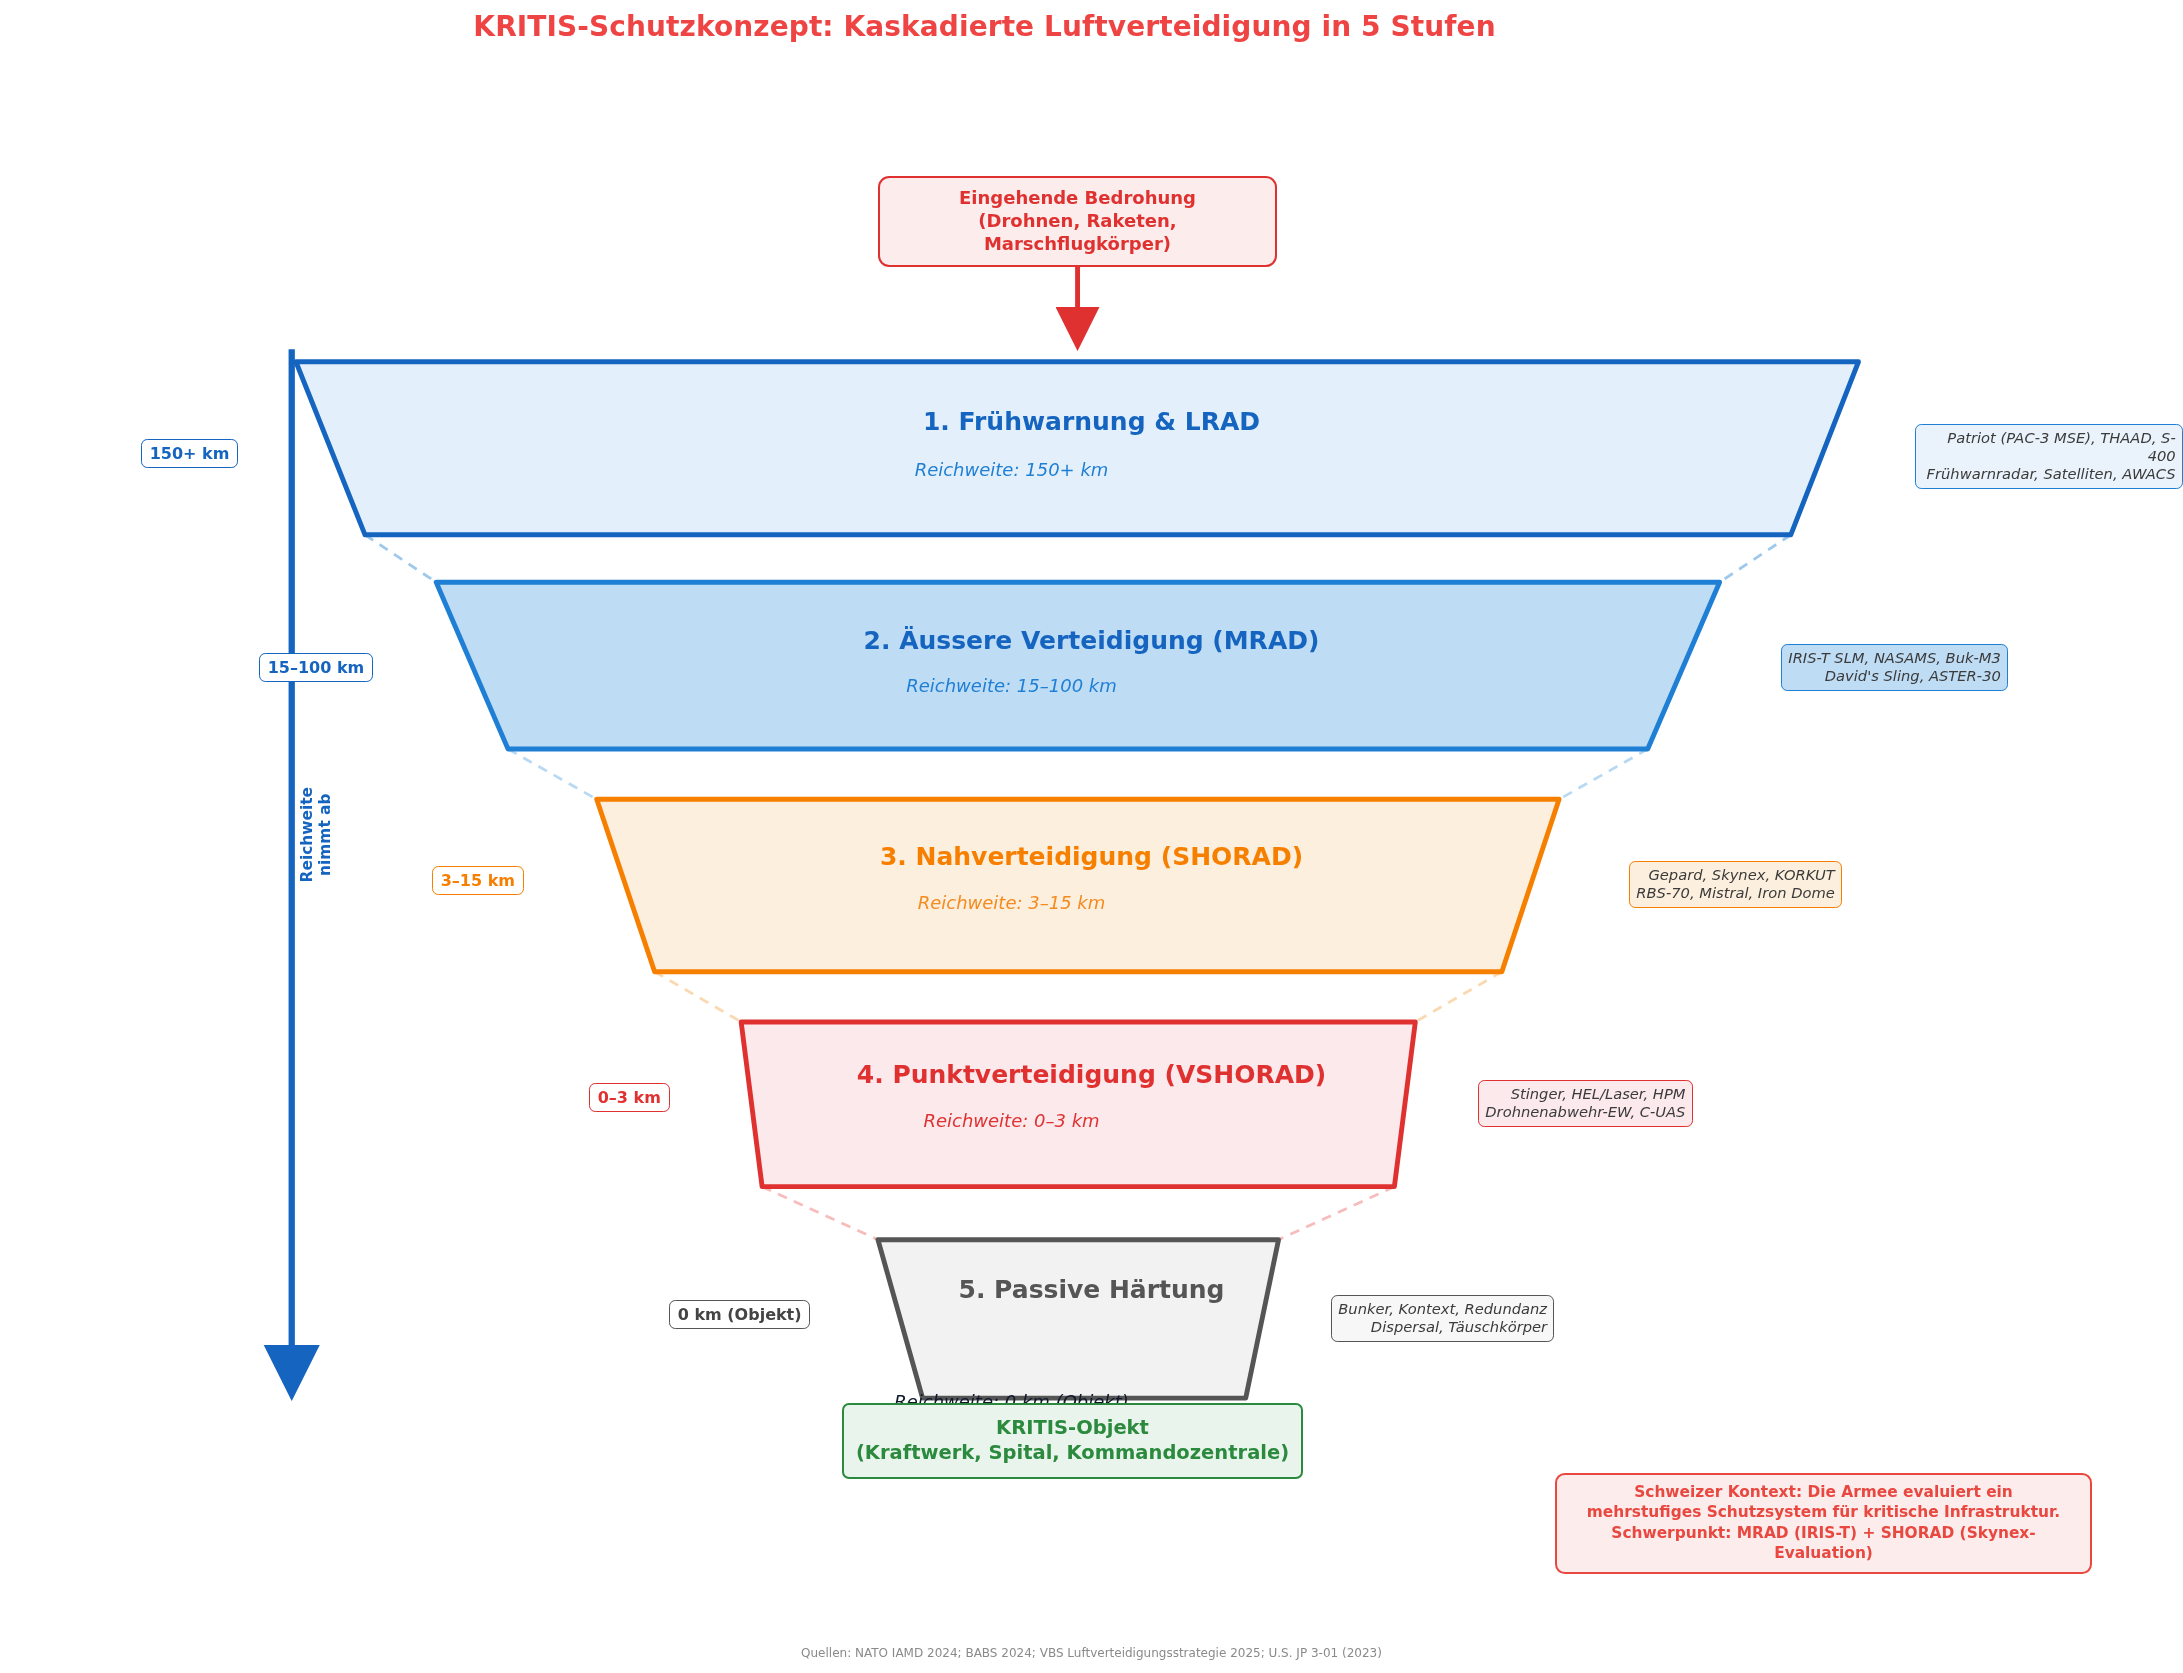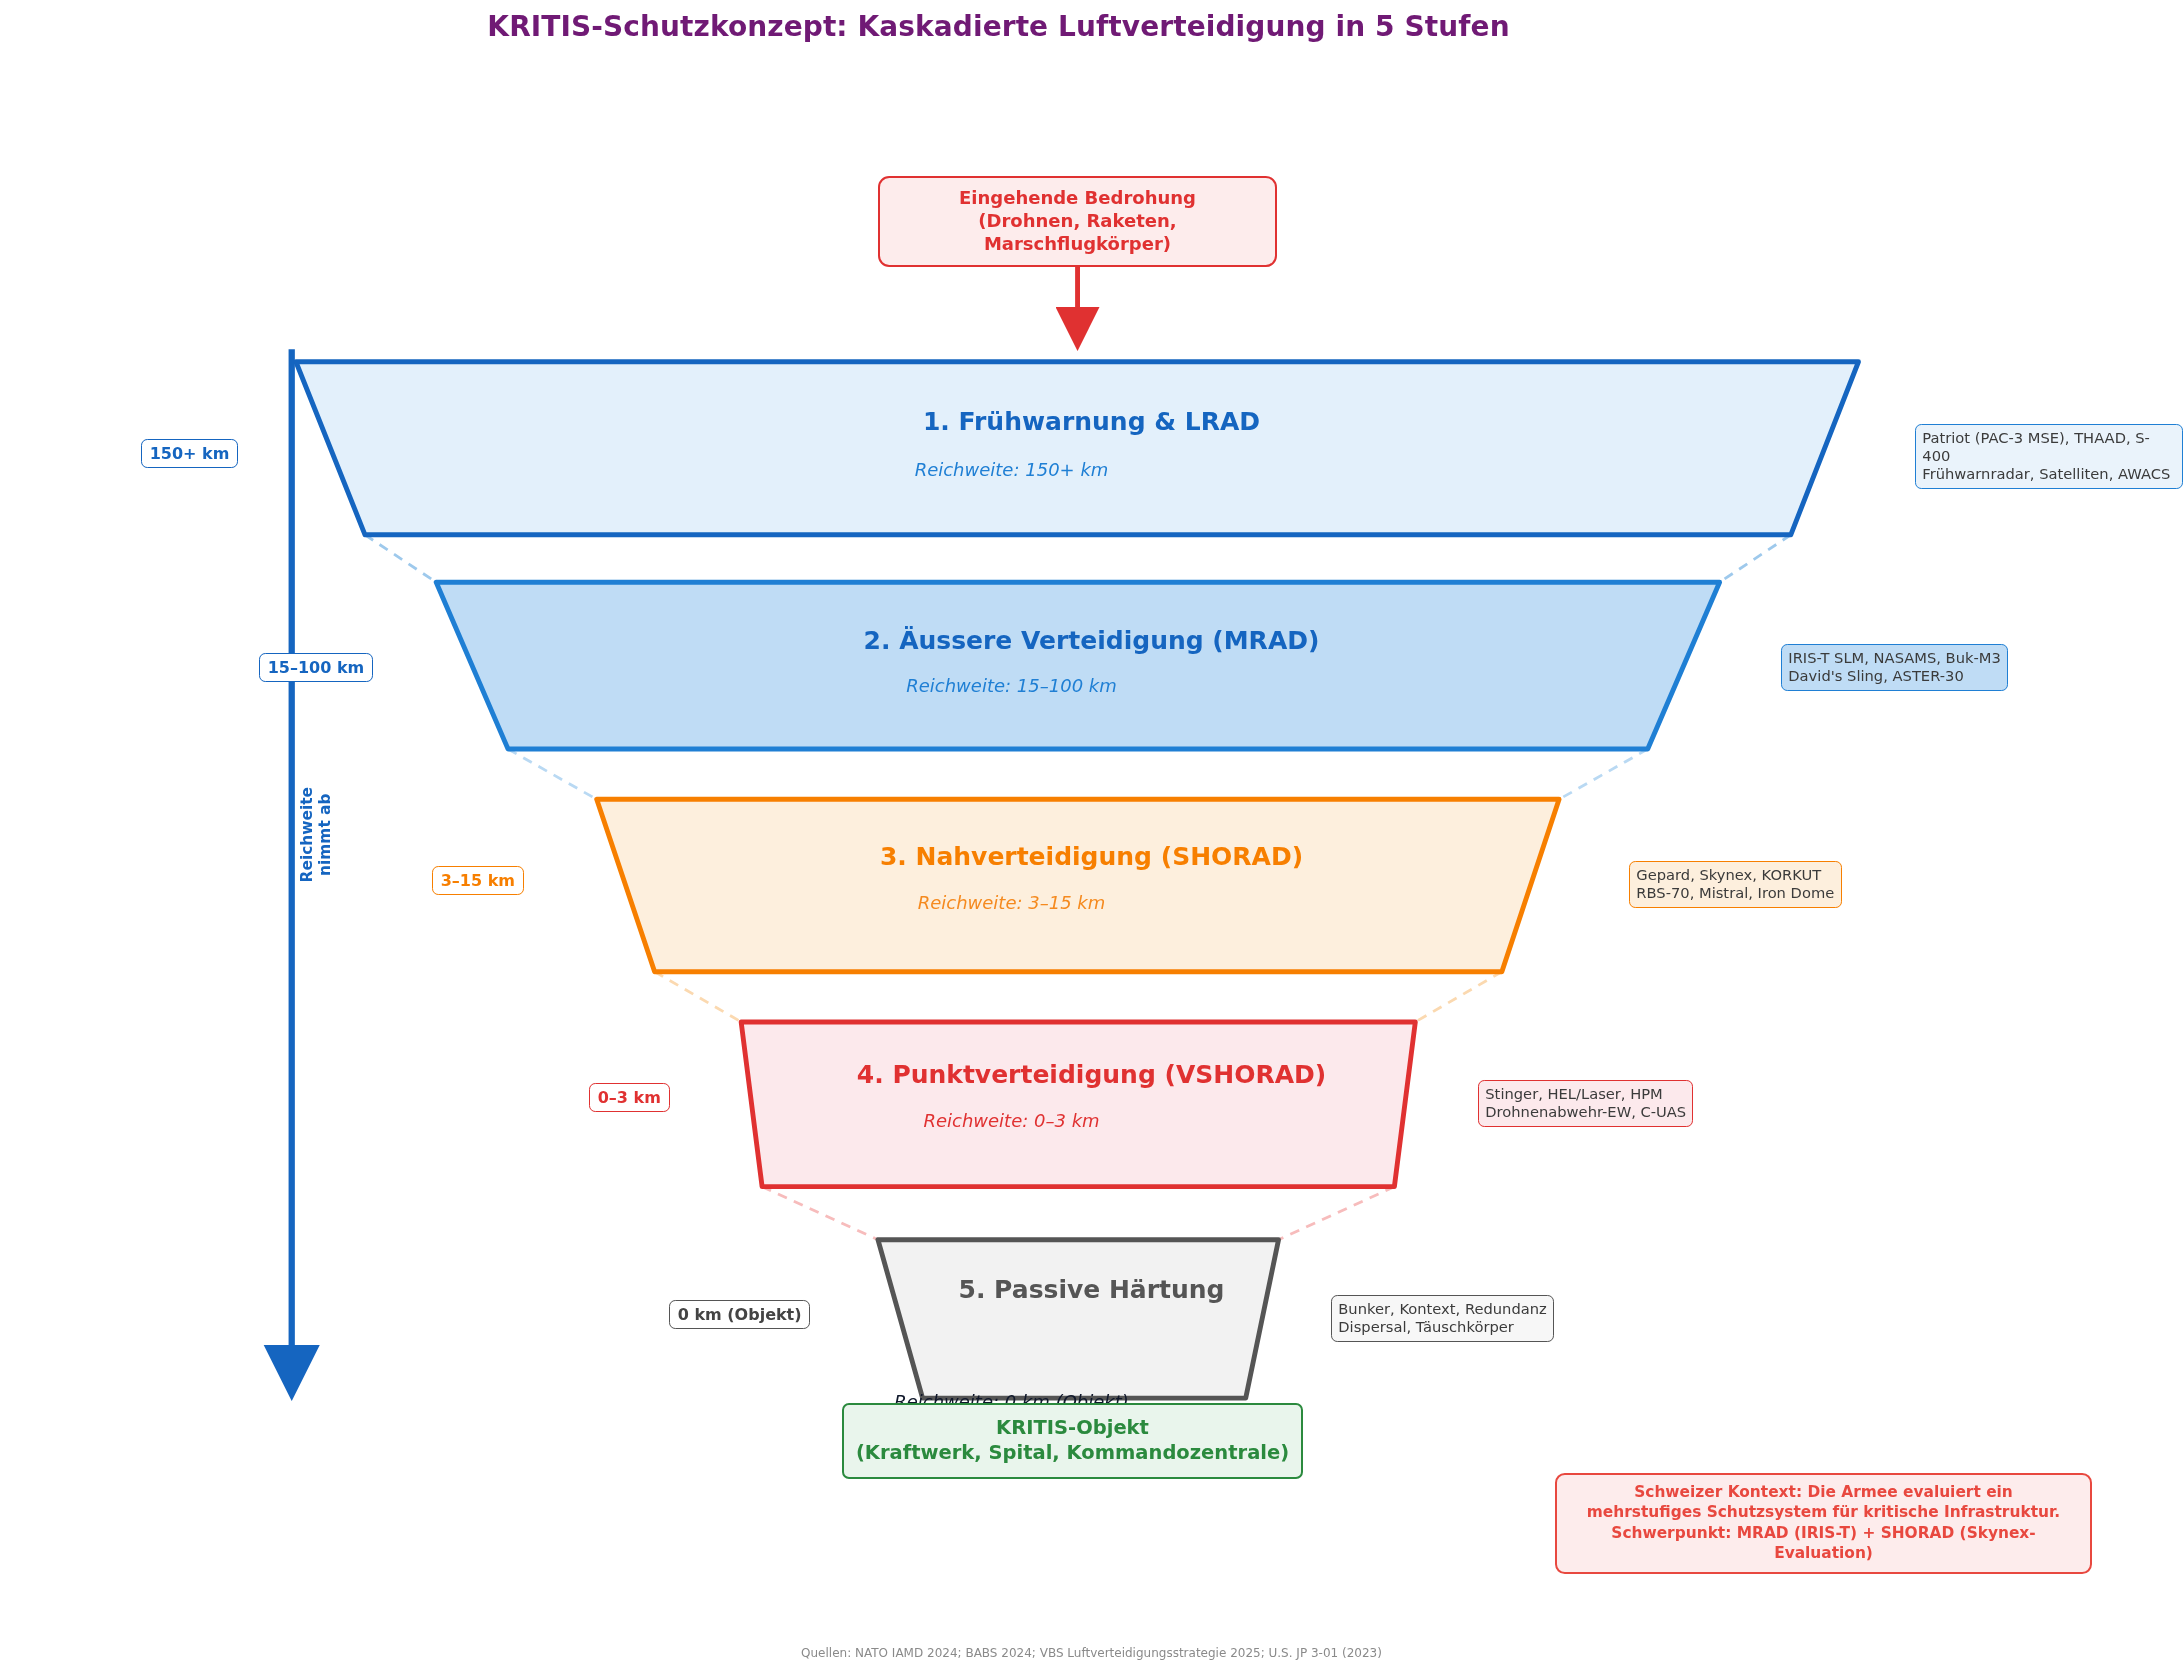--- a/index.html
+++ b/index.html
@@ -5,21 +5,21 @@
   html,body{margin:0;padding:0;background:#ffffff;}
   body{
     width:2183px;height:1674px;position:relative;overflow:hidden;
     font-family:"DejaVu Sans","Liberation Sans",sans-serif;
   }
   .stage{position:absolute;inset:0;}
   svg.layers{position:absolute;left:0;top:0;width:2183px;height:1674px;}
 
   #page-title{
     position:absolute;left:0;top:9.8px;width:1969px;text-align:center;
-    font-size:28px;font-weight:bold;color:#701a75;letter-spacing:0.1px;margin-left:14px;
+    font-size:28px;font-weight:bold;color:#ef4444;letter-spacing:0.1px;
   }
 
   
   .box{position:absolute;box-sizing:border-box;text-align:center;white-space:pre-line;}
 
   .threat-box{
     left:878px;top:176px;width:399px;
     border:2.1px solid #e03131;border-radius:11.2px;background:#fdecec;
     color:#e03131;font-size:18px;font-weight:bold;line-height:1.28;
     padding:8.4px 9.8px 9.8px;
@@ -34,24 +34,25 @@
 
   .swiss-box{
     left:1555px;top:1473px;width:537px;
     border:2.1px solid #e8483f;border-radius:9.8px;background:#fdecec;
     color:#e8483f;font-size:15.4px;font-weight:bold;line-height:1.33;
     padding:7px 8.4px 8.4px;
   }
 
   
   .equip{
-    position:absolute;box-sizing:border-box;white-space:pre-line;text-align:left;
+    position:absolute;box-sizing:border-box;white-space:pre-line;text-align:right;
     font-size:14.7px;line-height:1.22;color:#3b3b3b;
     border-width:1.4px;border-style:solid;border-radius:6.3px;
     padding:4.2px 6.3px 4.9px;
+    font-style:italic;
   }
 
   
   .pill{
     position:absolute;box-sizing:border-box;white-space:nowrap;
     font-size:16px;font-weight:bold;border-width:1.4px;border-style:solid;
     border-radius:6.3px;background:#ffffff;padding:3.5px 7.7px 4.2px;
   }
 
   

